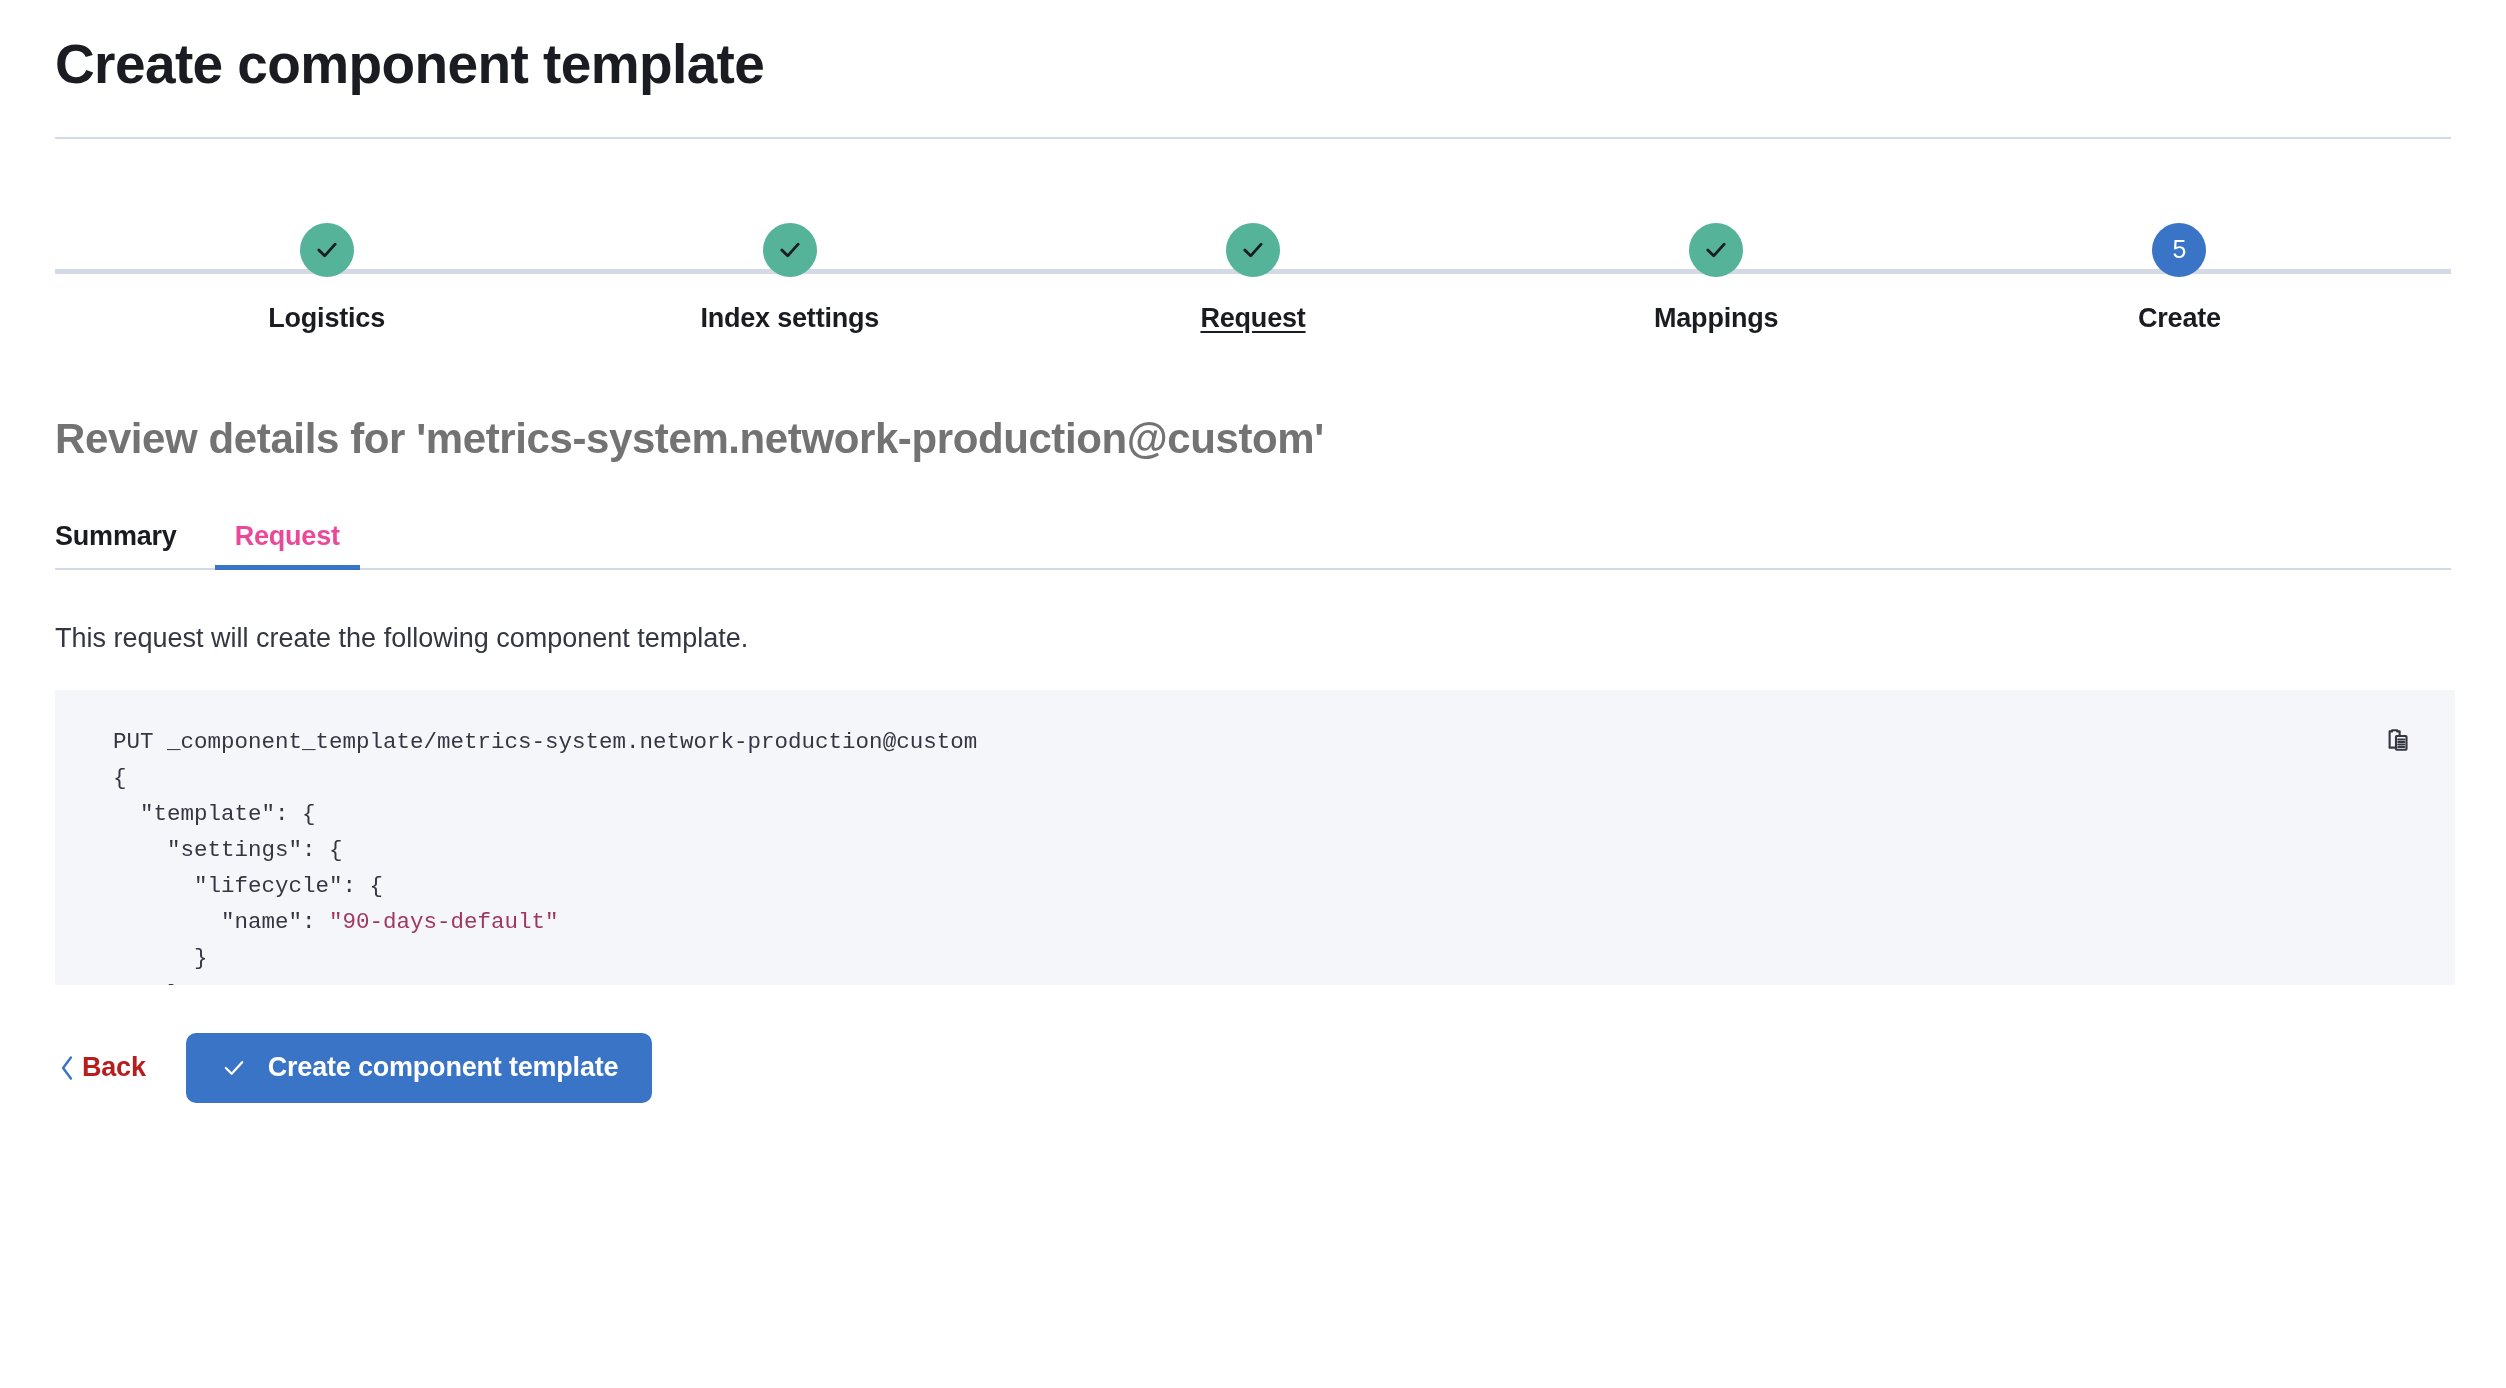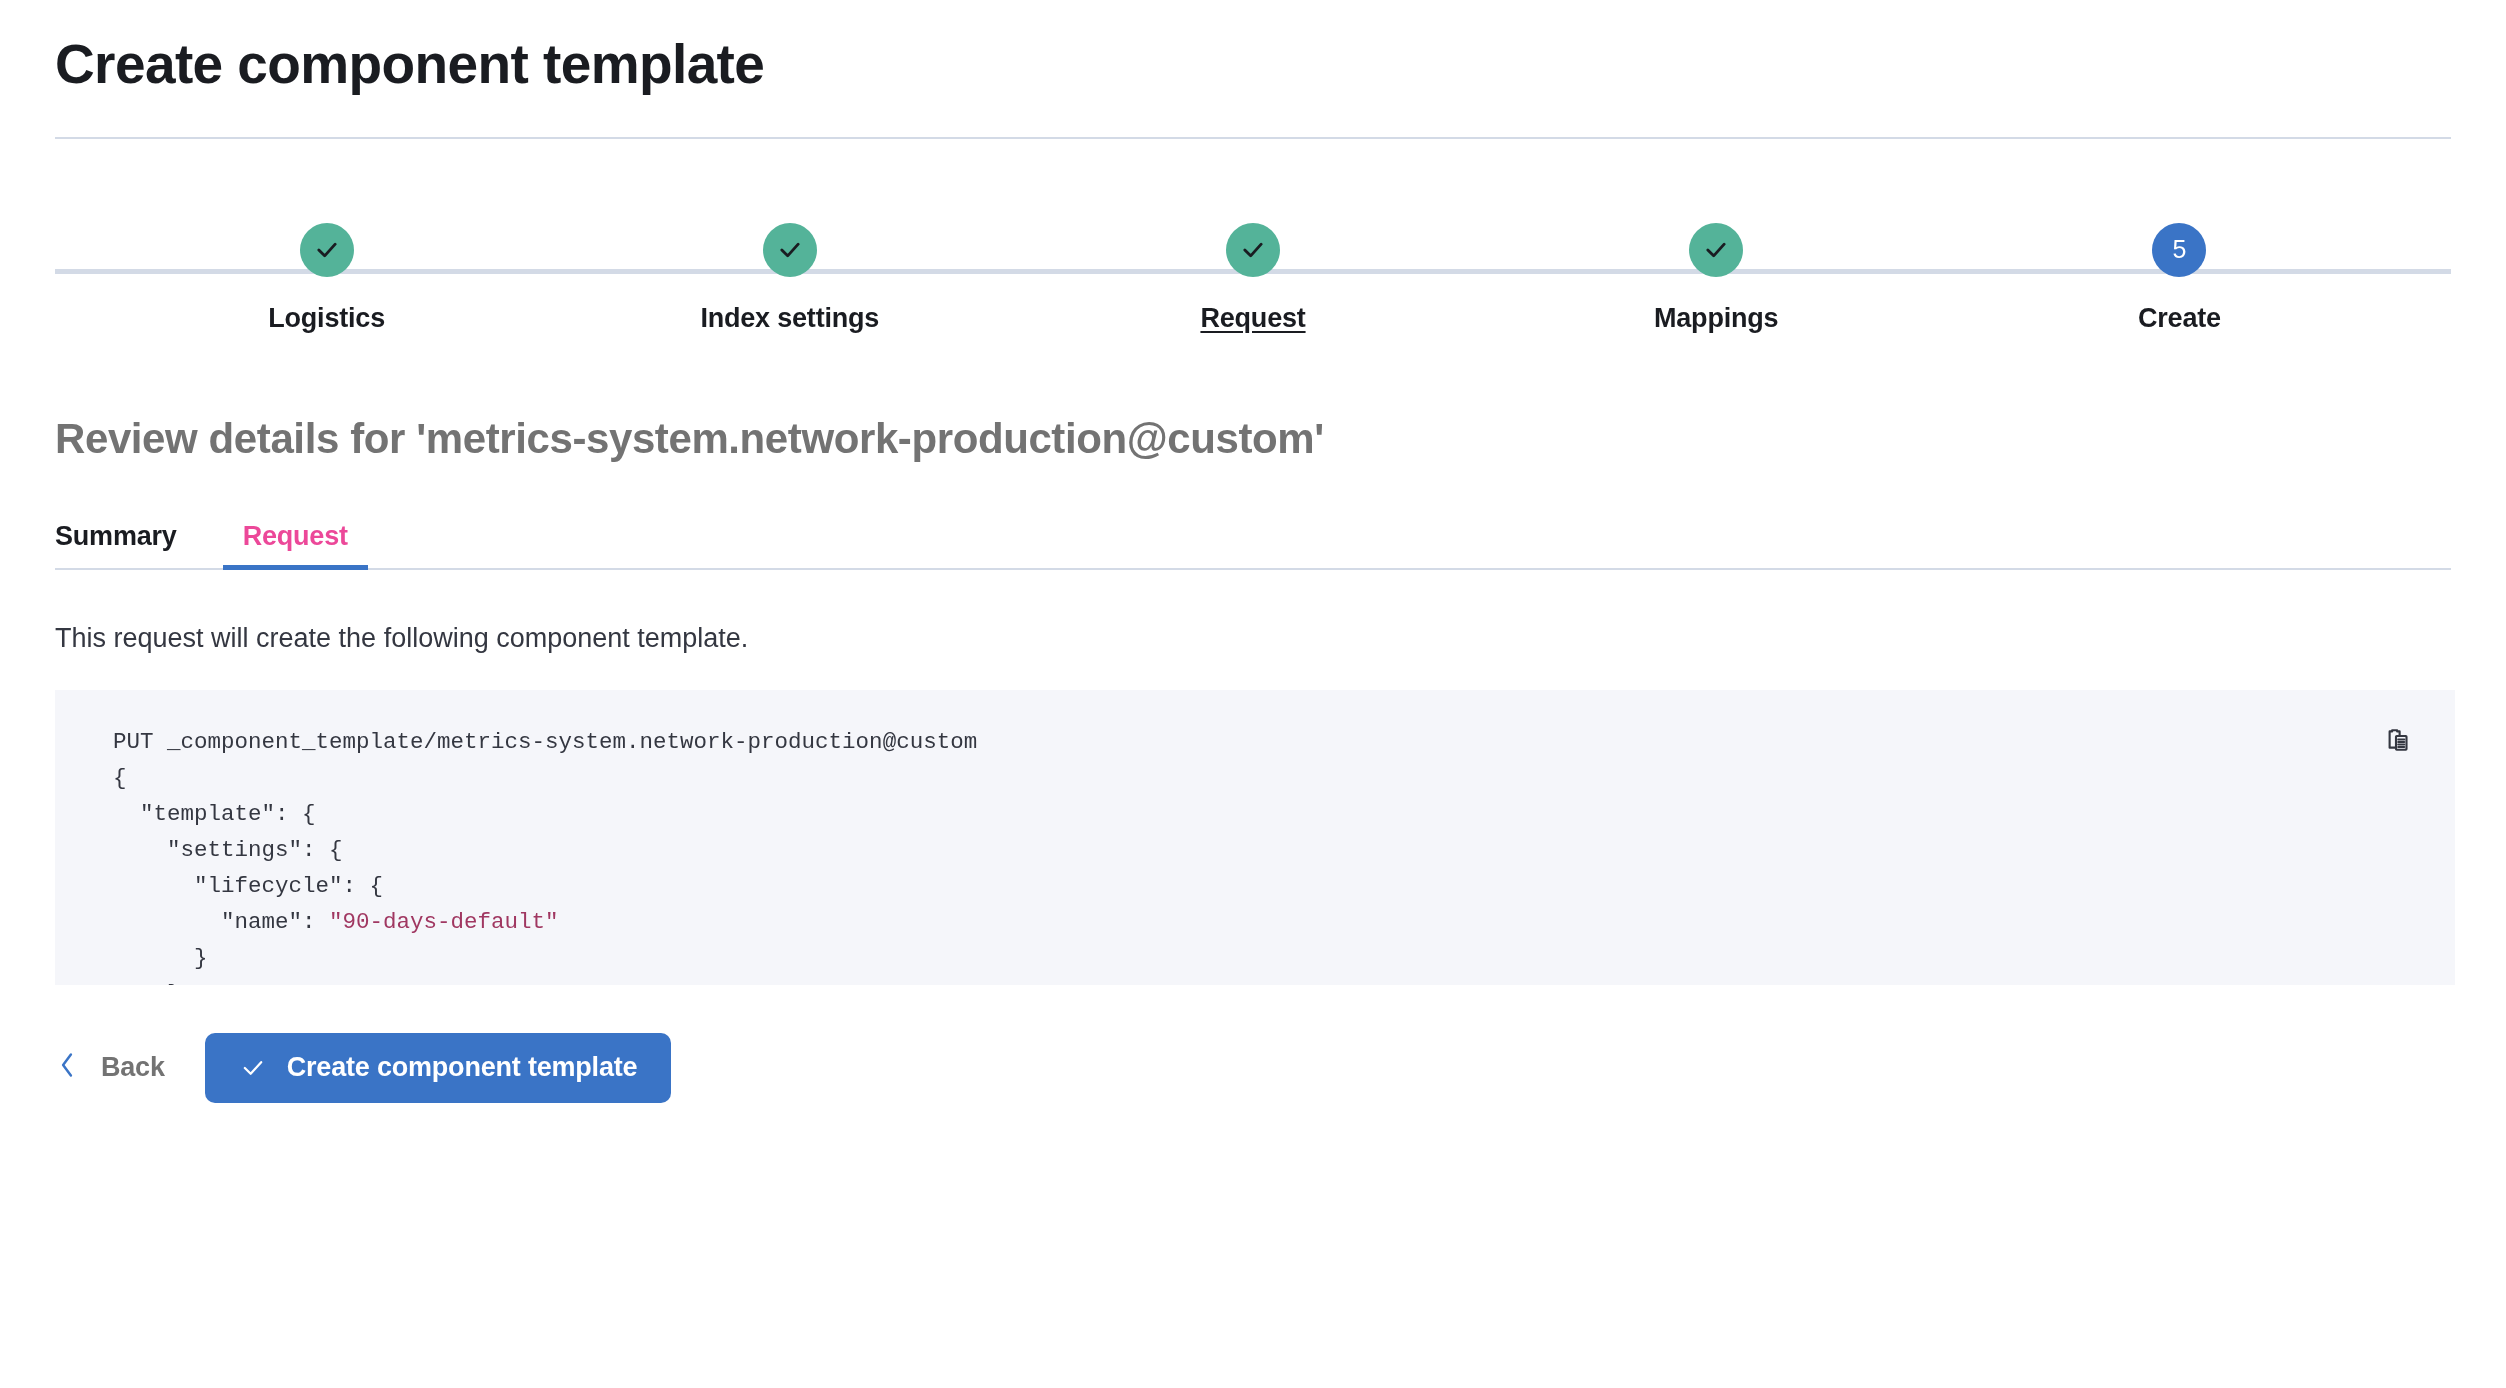--- a/index.html
+++ b/index.html
@@ -108,21 +108,21 @@
     font-weight: 700;
     letter-spacing: -0.4px;
     color: #737373;
   }
 
   
   .tabs {
     margin-top: 43px;
     display: flex;
     align-items: flex-end;
-    gap: 8px;
+    gap: 0;
     border-bottom: 2px solid #d3dae6;
     height: 64px;
   }
   .tab {
     font-size: 27px;
     font-weight: 700;
     color: #1a1c21;
     padding: 0 20px 16px 20px;
     cursor: pointer;
     position: relative;
@@ -189,23 +189,23 @@
 
   
   .actions {
     display: flex;
     align-items: center;
     gap: 38px;
     padding-top: 48px;
   }
   .back-link {
     display: inline-flex;
-    align-items: flex-start;
-    gap: 24px;
-    color: #737373;
+    align-items: center;
+    gap: 5px;
+    color: #b91c1c;
     font-size: 27px;
     font-weight: 700;
     text-decoration: none;
     cursor: pointer;
     letter-spacing: -0.2px;
     padding: 6px 2px;
   }
   .primary-btn {
     display: inline-flex;
     align-items: center;

